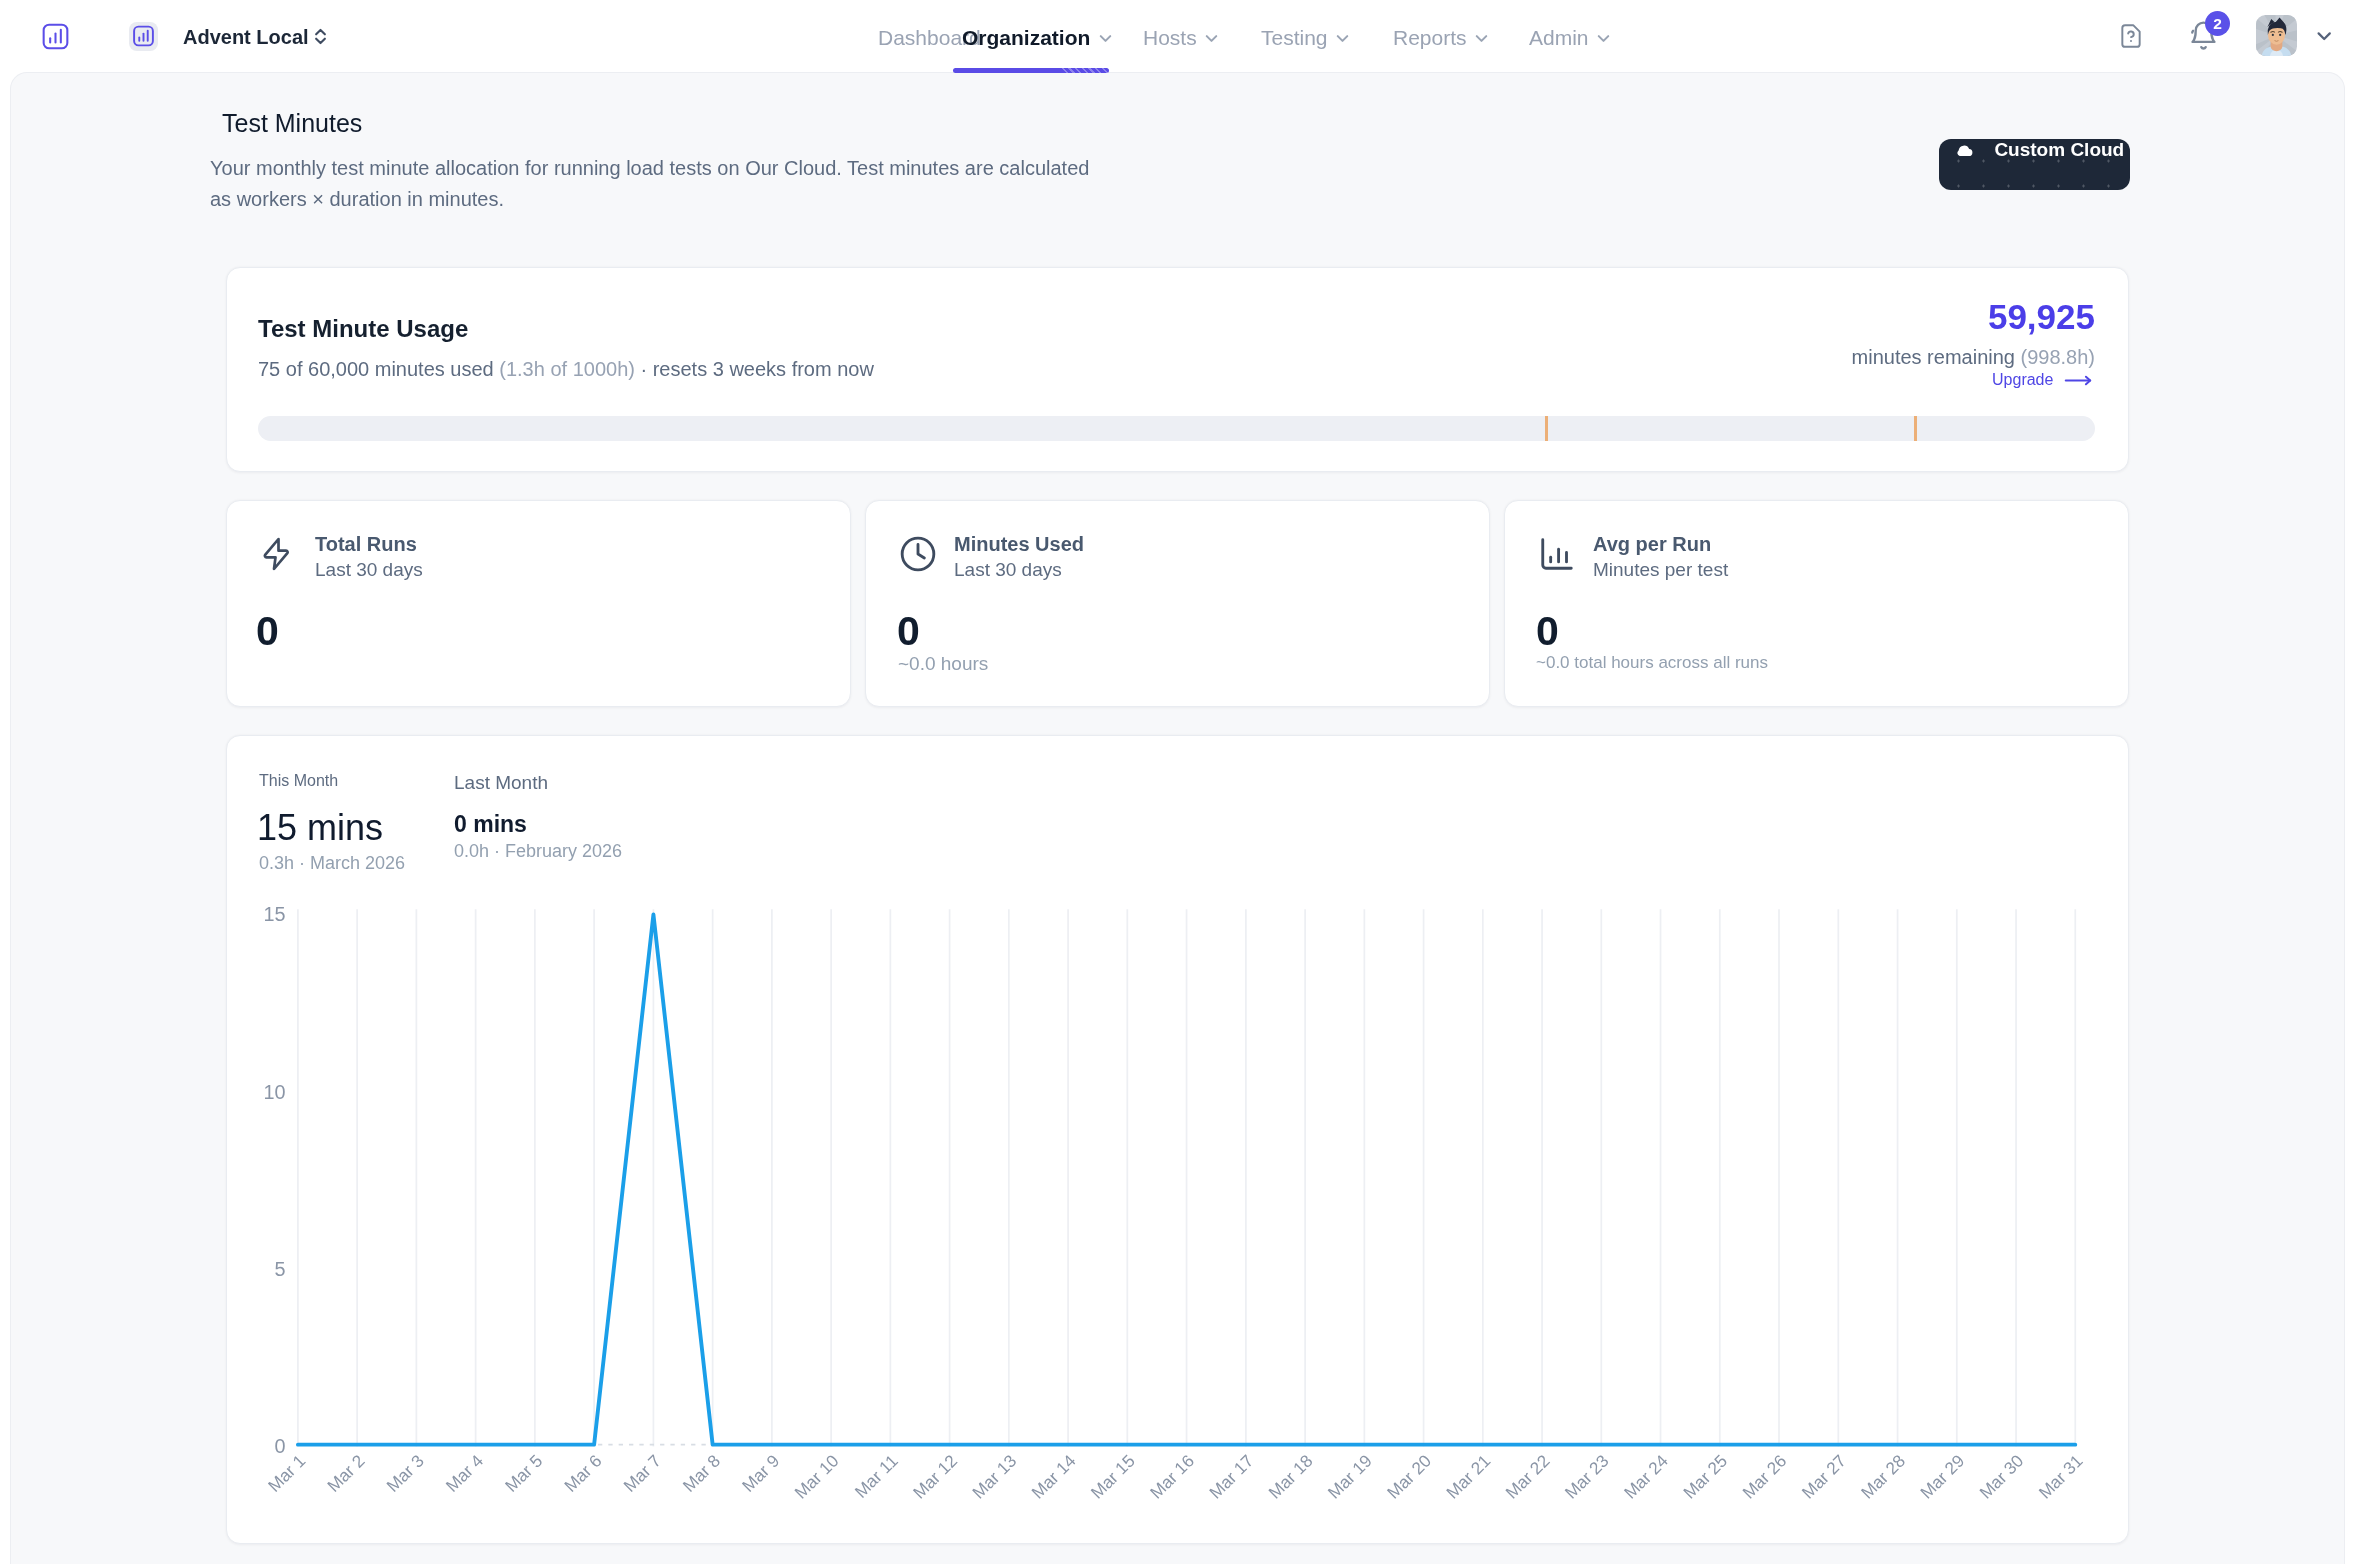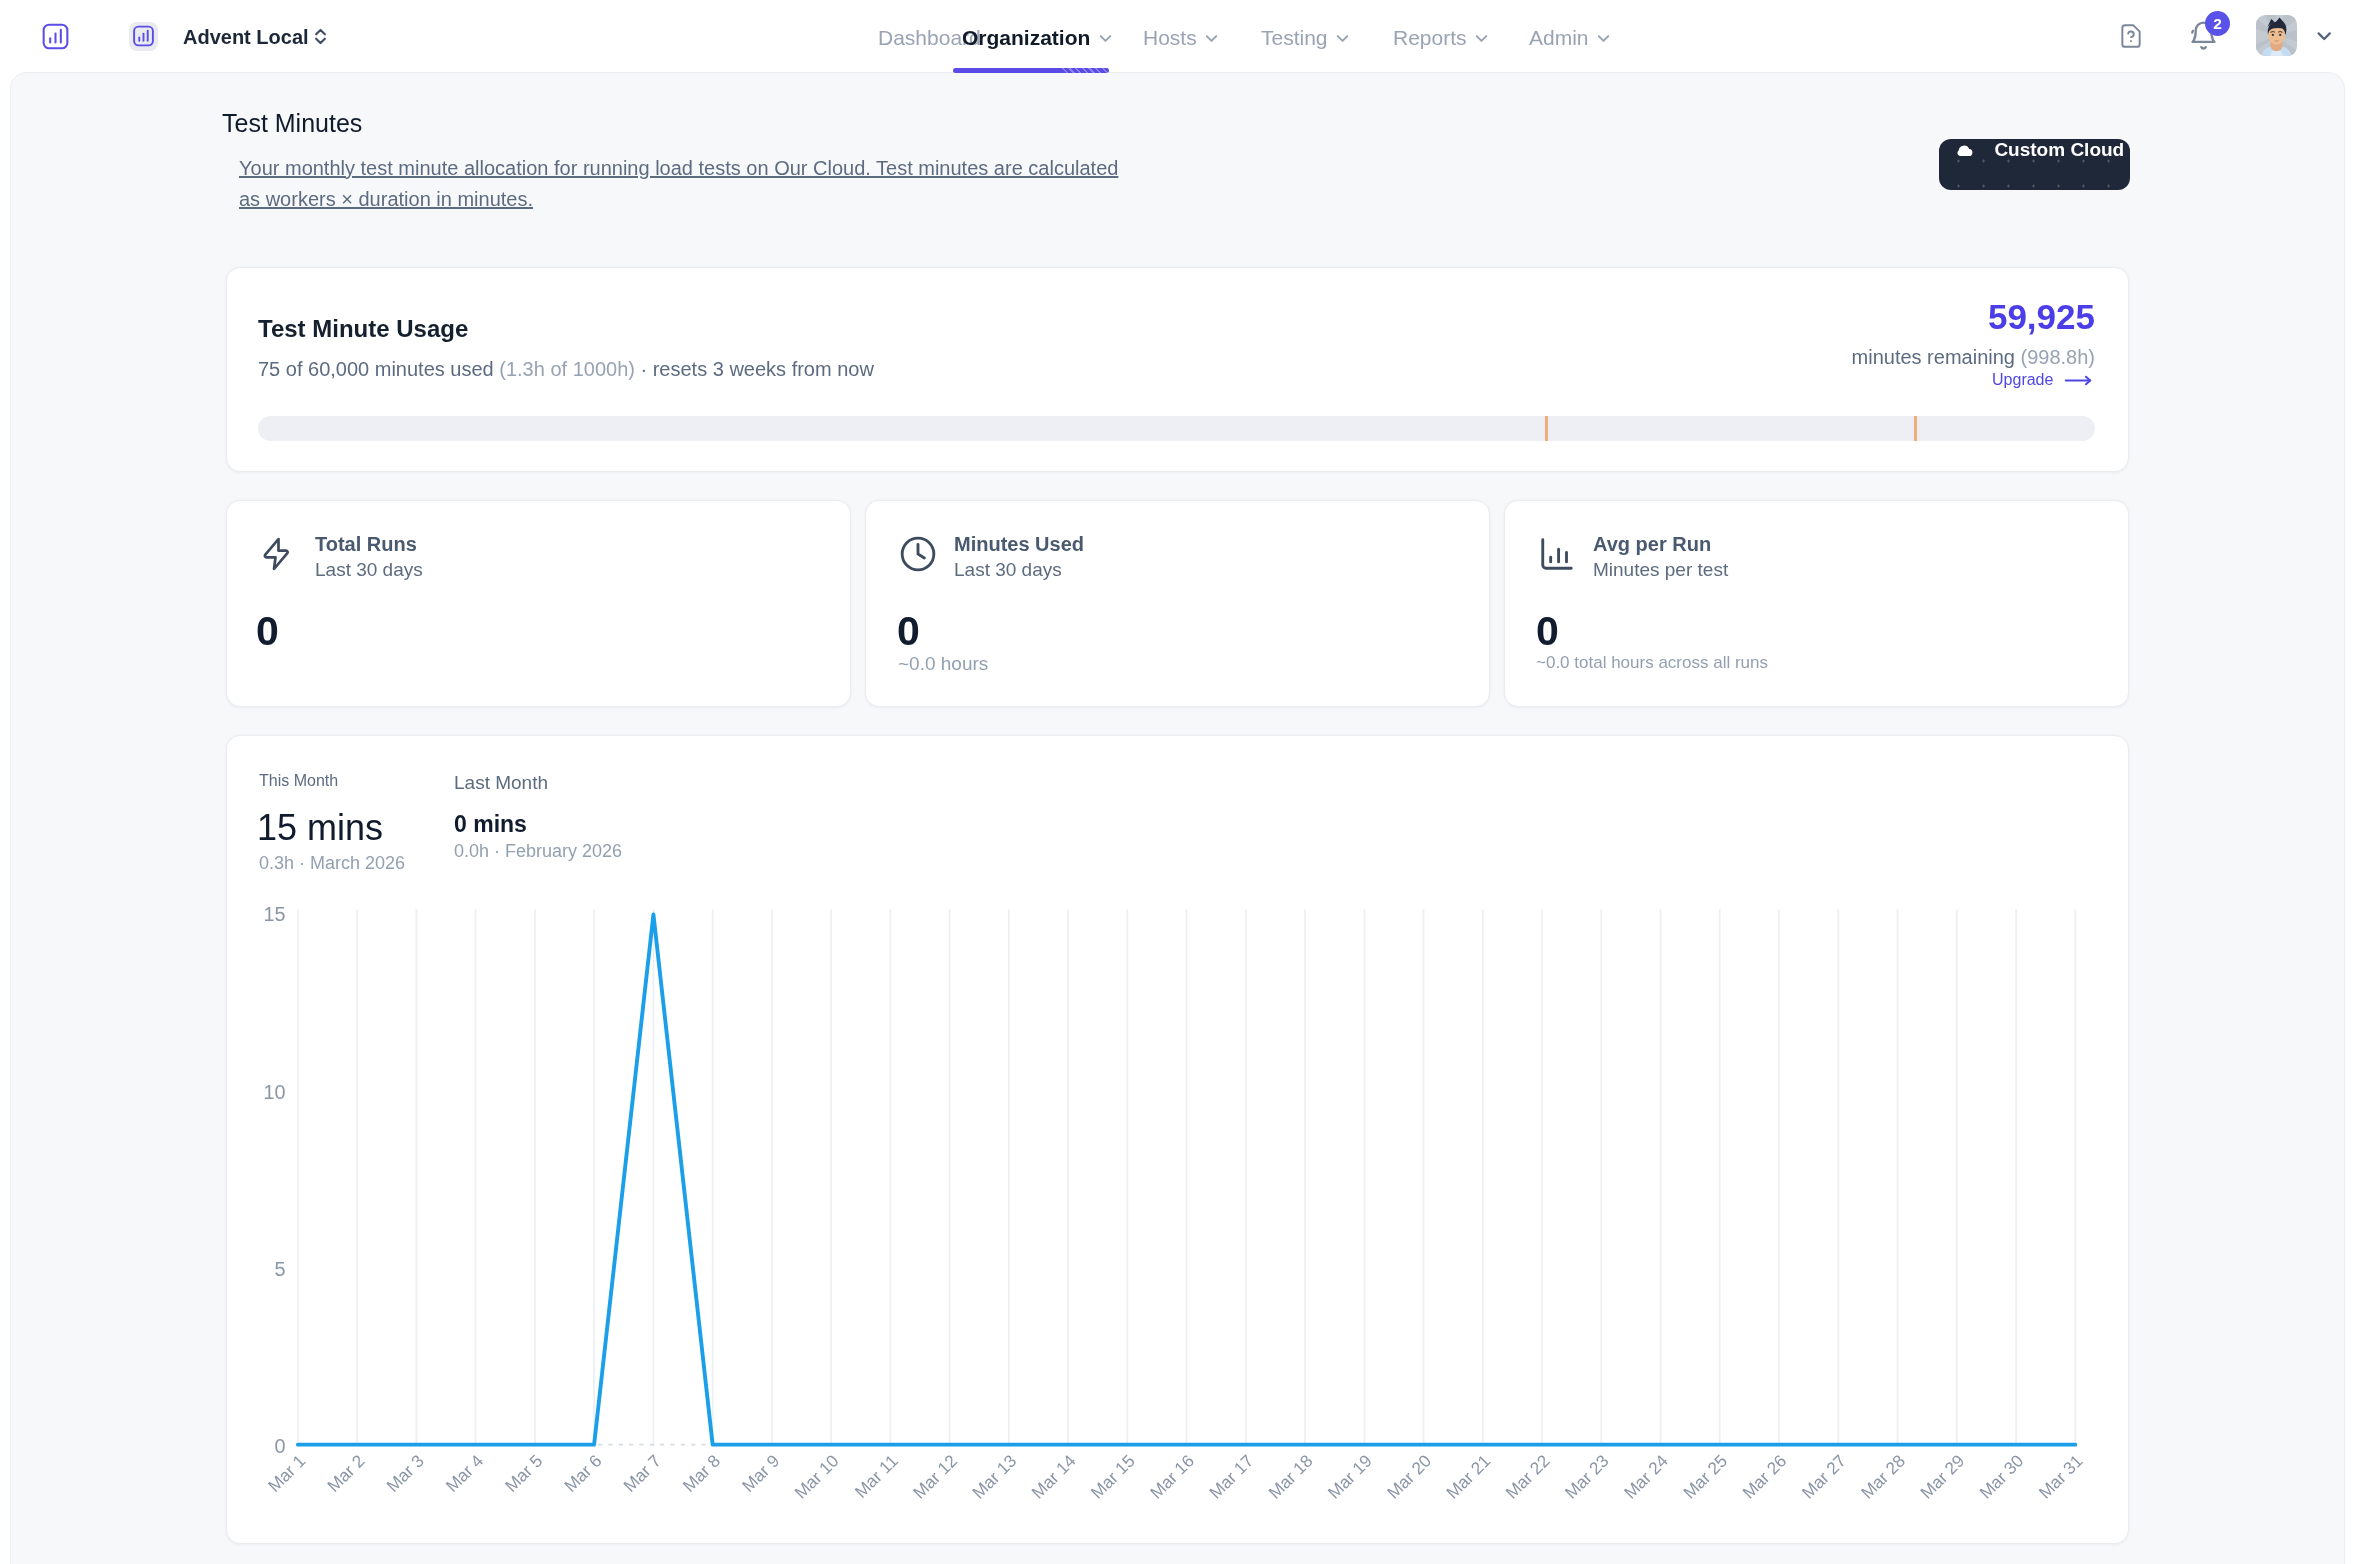--- a/index.html
+++ b/index.html
@@ -90,21 +90,21 @@
         <path d="M17 19.8 q2.3-1.5 4.4-.2" stroke="#5a4633" stroke-width="1.2" fill="none" stroke-linecap="round"></path>
         <path d="M25.6 19.6 q2.1-1.3 4.4 .2" stroke="#5a4633" stroke-width="1.2" fill="none" stroke-linecap="round"></path>
         <path d="M21.6 29.6 q1.9 1.3 3.8 0" stroke="#c08a5e" stroke-width="1.1" fill="none" stroke-linecap="round"></path>
       </g>
     </svg></div>
 <div class="abs" style="left:2313px;top:25px;"><svg width="22.4" height="22.4" viewBox="0 0 24 24" fill="none" stroke="#55627a" stroke-width="2.4" stroke-linecap="round" stroke-linejoin="round">
       <path d="M6 9l6 6 6-6"></path>
     </svg></div>
 
 <div class="abs" style="left:222px;top:109px;font-size:25px;font-weight:400;color:#101b2c;">Test Minutes</div>
-<div class="abs" style="left:239px;top:153px;font-size:20px;line-height:31px;color:#5d6b80;text-decoration:underline;">Your monthly test minute allocation for running load tests on Our Cloud. Test minutes are calculated<br>as workers × duration in minutes.</div>
+<div class="abs" style="left:210px;top:153px;font-size:20px;line-height:31px;color:#5d6b80;">Your monthly test minute allocation for running load tests on Our Cloud. Test minutes are calculated<br>as workers × duration in minutes.</div>
 <div class="abs" style="left:1939px;top:139px;width:191px;height:51px;border-radius:12px;background:#1e2838;background-image:radial-gradient(rgba(255,255,255,.22) 1.1px, transparent 1.1px);background-size:25px 25px;background-position:7px 9.5px;display:flex;align-items:flex-start;justify-content:flex-start;padding-left:16.4px;gap:20px;">
     <span style="margin-top:1.7px"><svg width="19" height="19" viewBox="0 0 24 24" fill="#fff">
         <path d="M17.5 19a4.5 4.5 0 0 0 .42-8.98 7 7 0 0 0-13.36 1.9A4 4 0 0 0 6 19z"></path>
       </svg></span>
     <span style="color:#fff;font-size:19px;font-weight:700;">Custom Cloud</span>
   </div>
 
 <div class="card" style="left:226px;top:267px;width:1903px;height:205px;"></div>
 <div class="abs" style="left:258px;top:315px;font-size:24px;font-weight:700;color:#15202f;">Test Minute Usage</div>
 <div class="abs" style="left:258px;top:358px;font-size:20px;color:#5d6b80;">75 of 60,000 minutes used <span class="lg">(1.3h of 1000h)</span> · resets 3 weeks from now</div>

